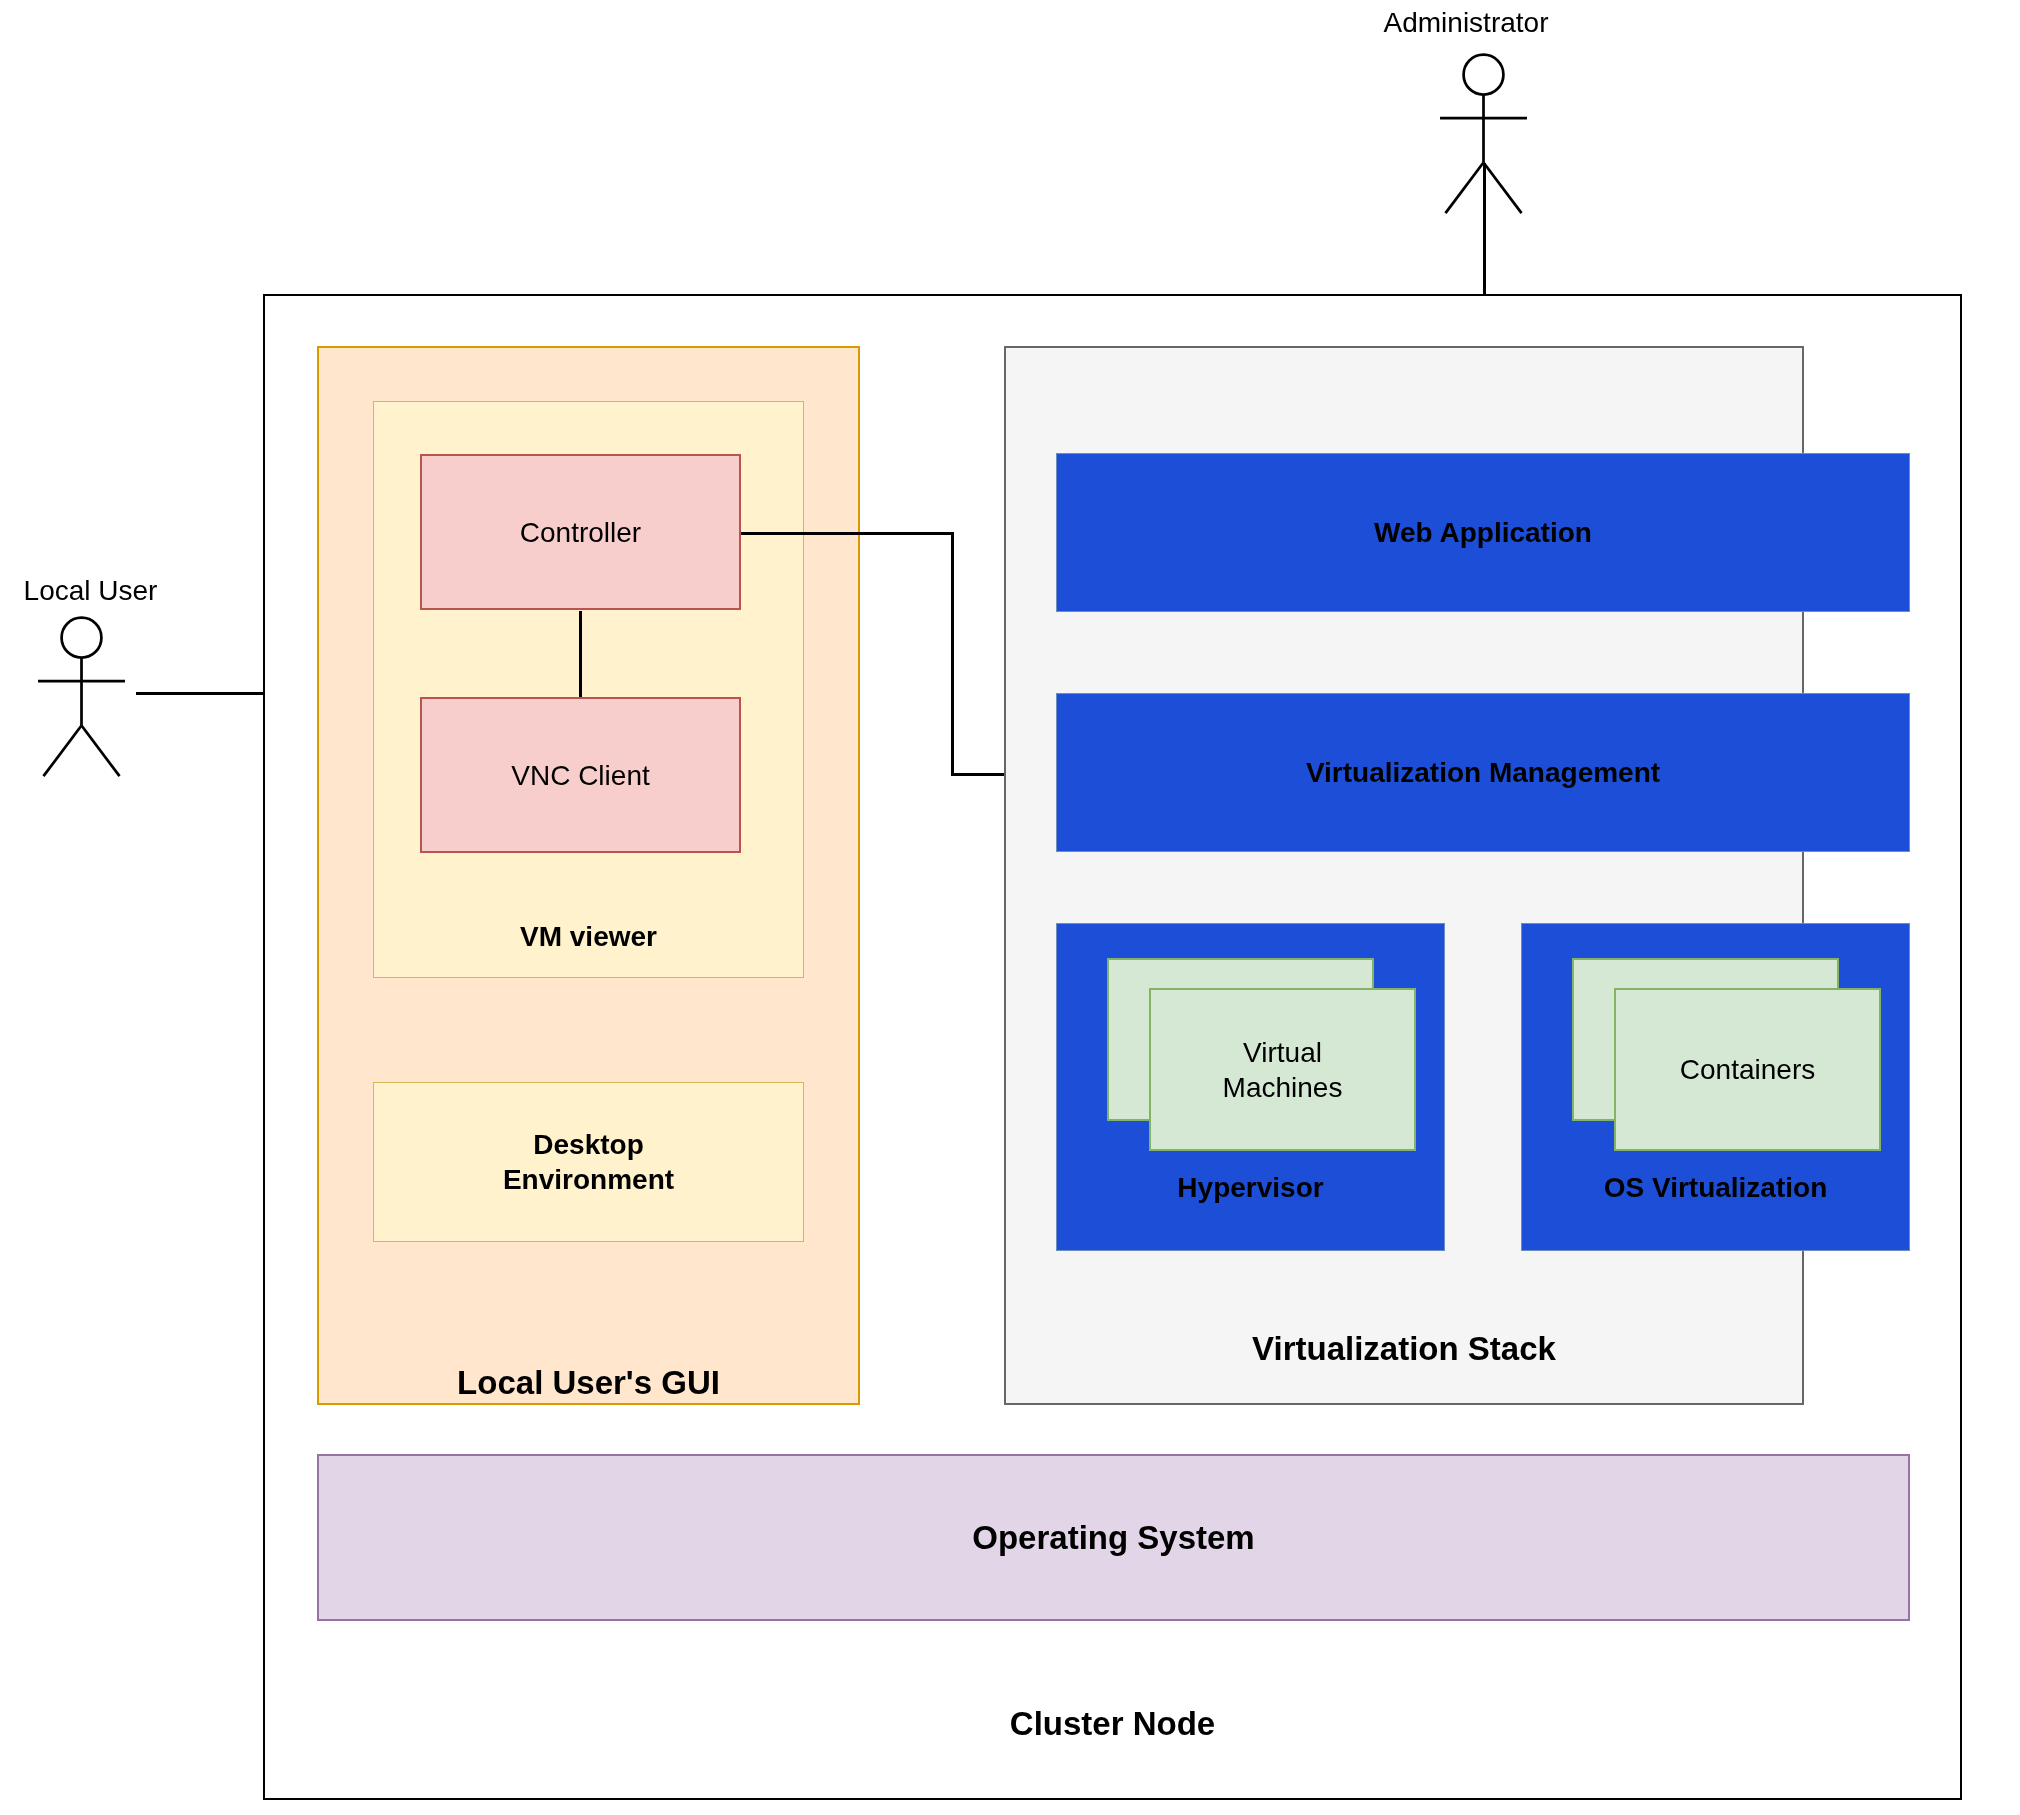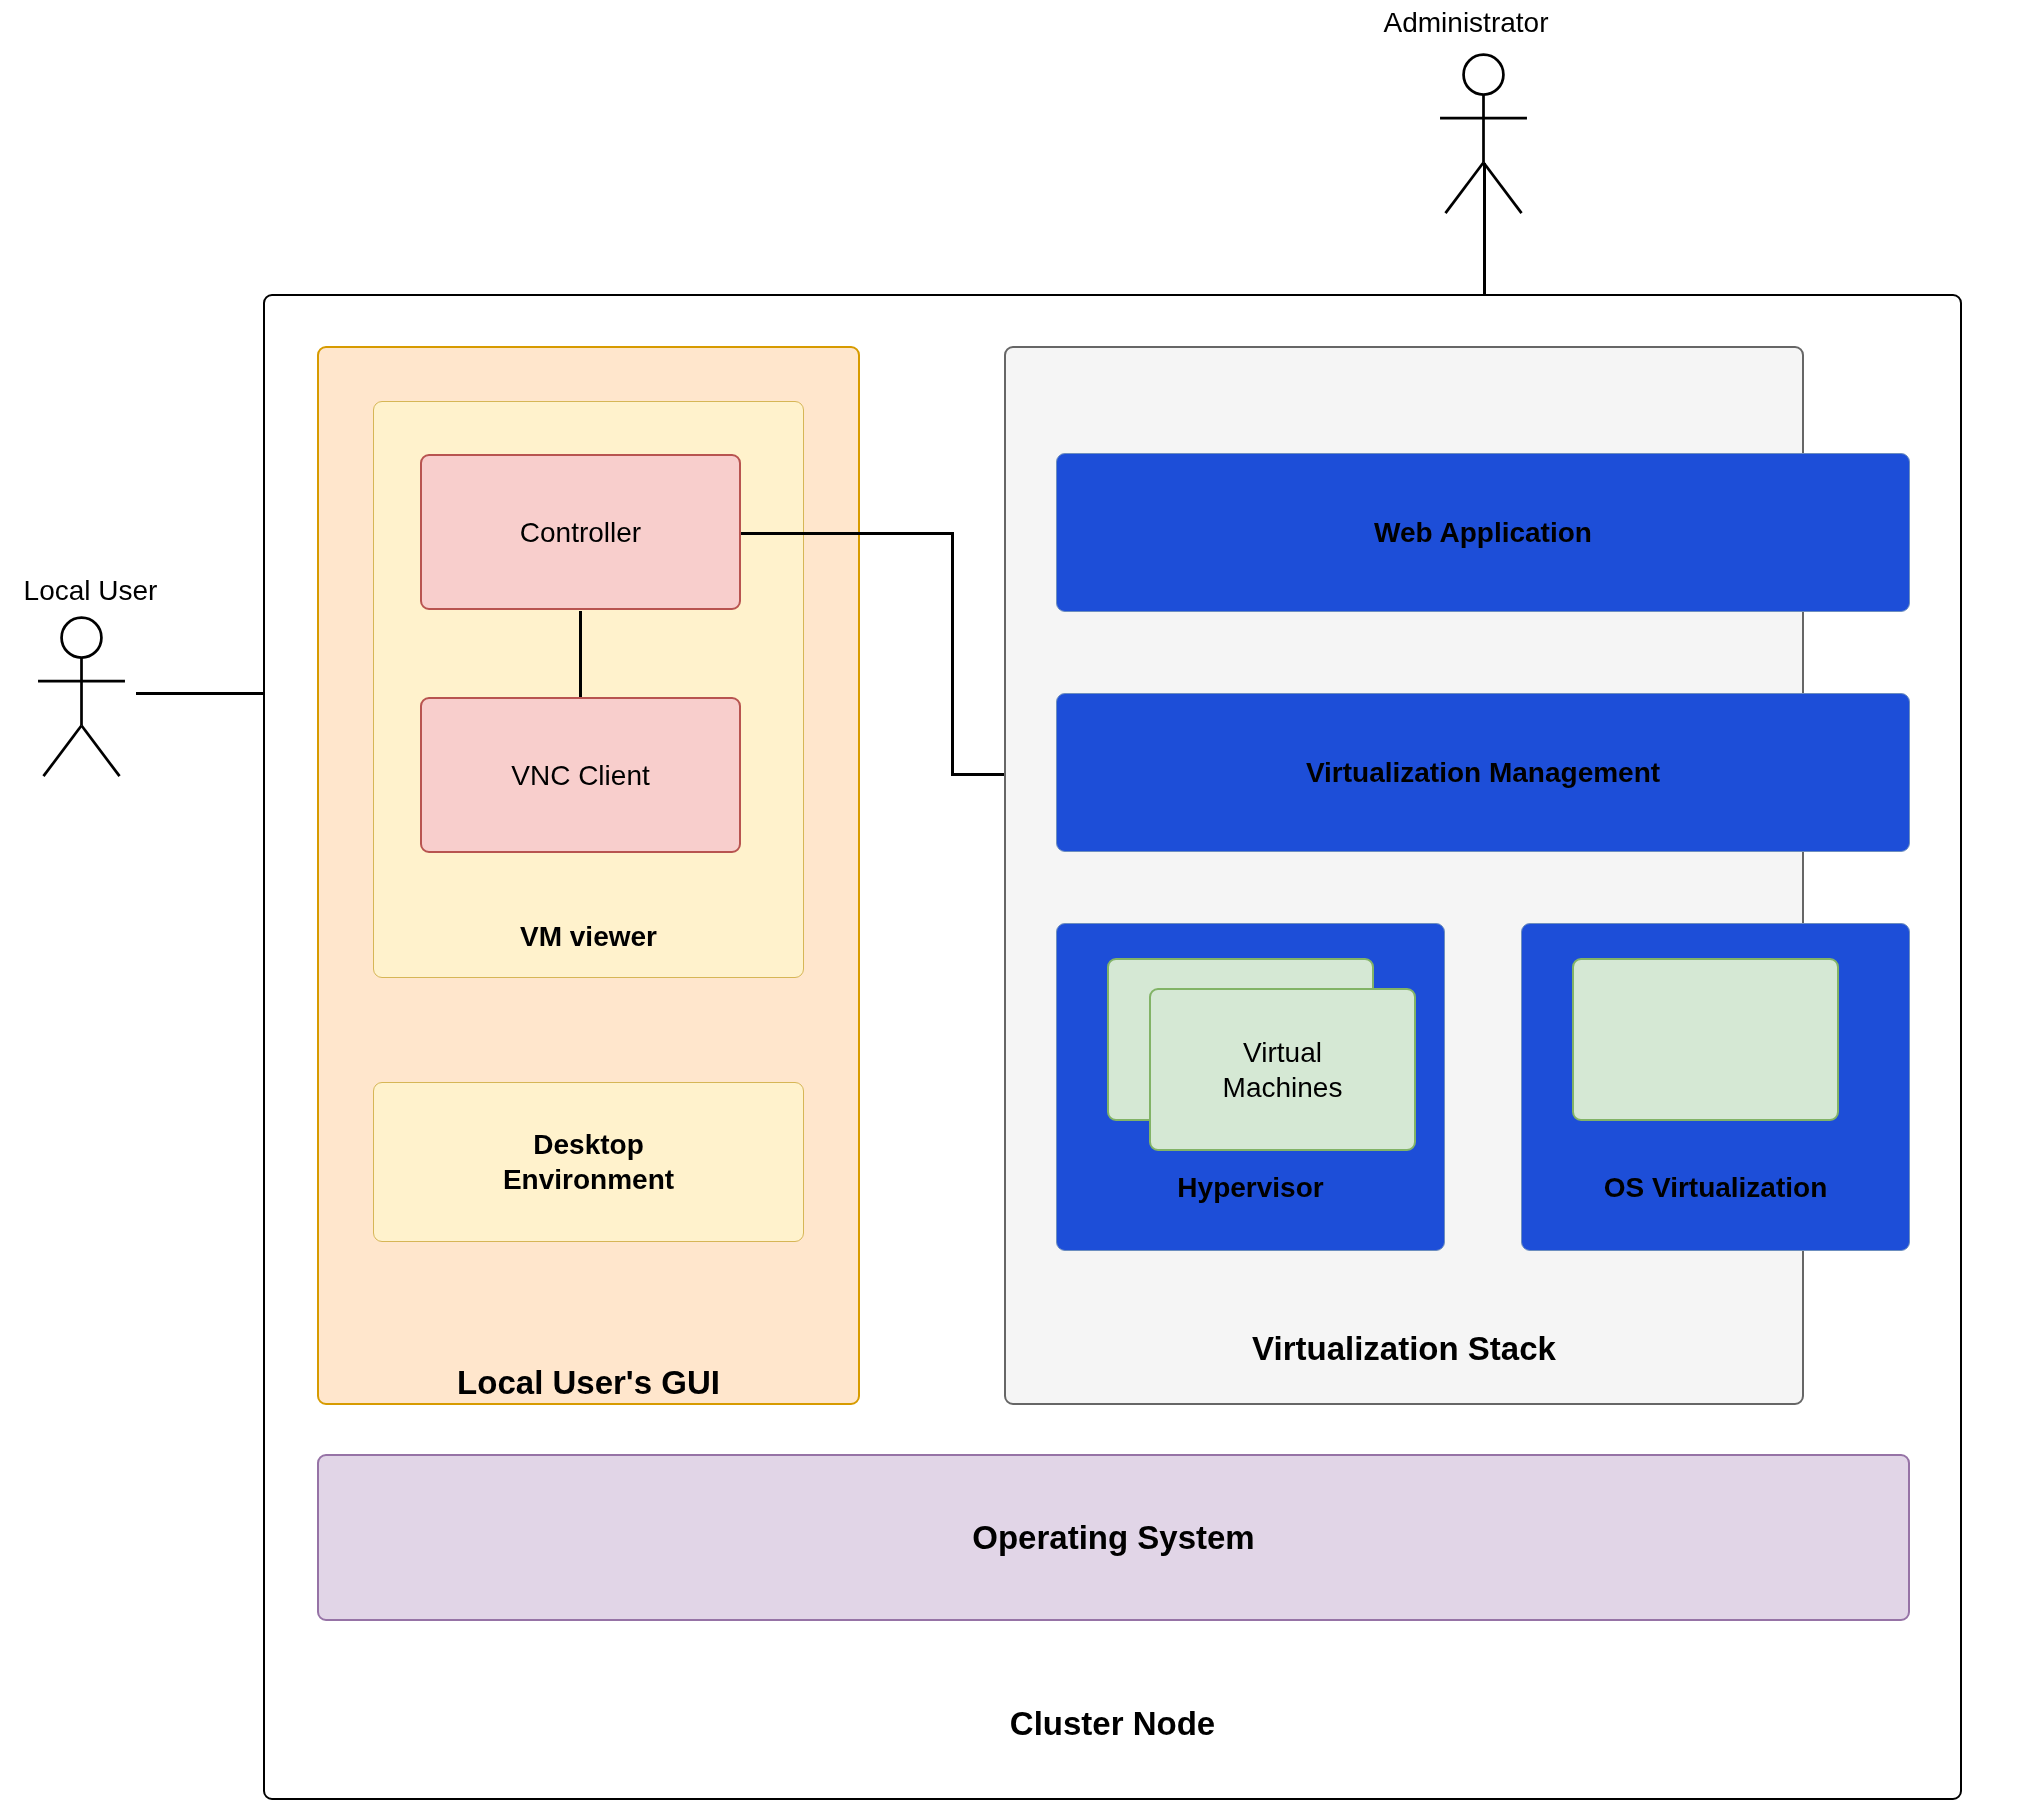--- a/index.html
+++ b/index.html
@@ -22,21 +22,20 @@
 
   
   .box {
     position: absolute;
     box-sizing: border-box;
     display: flex;
     align-items: center;
     justify-content: center;
     text-align: center;
     line-height: 1.25;
-    border-radius: 9px;
   }
   .box .lbl { display: block; width: 100%; padding: 0 7.2px; }
 
   
   .box.bottom-label {
     align-items: flex-end;
     justify-content: center;
   }
 
   
@@ -180,19 +179,22 @@
       <span>Machines</span>
     </span>
   </div>
 
   <div class="box blue-box bottom-label" style="left:1521px; top:923px; width:389px; height:328px;">
     <span class="lbl t-bold" style="padding-bottom:45px;">OS Virtualization</span>
   </div>
 
   <div class="box green-box" style="left:1572px; top:958px; width:267px; height:163px;"></div>
 
+  <div class="box green-box" style="left:1614px; top:988px; width:267px; height:163px;">
+    <span class="lbl t-normal">Containers</span>
+  </div>
 
   <div class="box purple-box" style="left:317px; top:1454px; width:1593px; height:167px;">
     <span class="lbl t-big">Operating System</span>
   </div>
 
 </div>
 
 
 </body></html>

